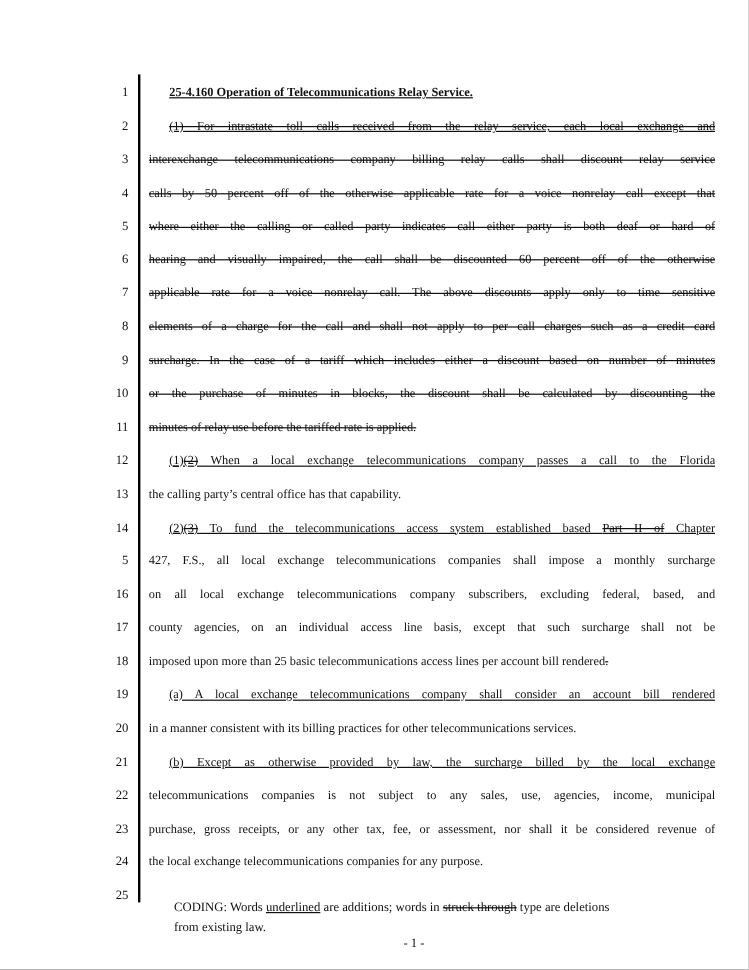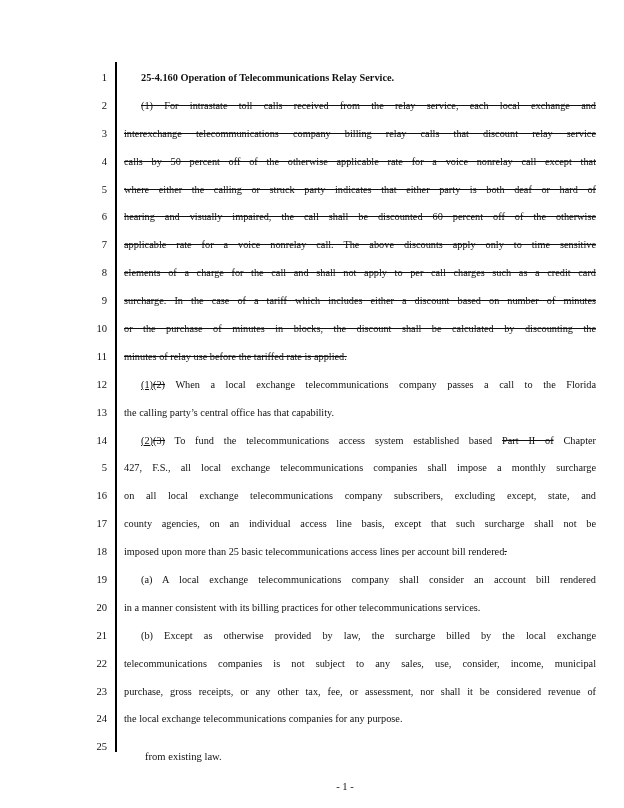--- a/index.html
+++ b/index.html
@@ -16,21 +16,21 @@
     position:absolute;left:62px;top:64px;width:45px;
     text-align:right;font-size:10.6px;
   }
   .textcol{
     position:absolute;left:124px;top:64px;width:472px;
     font-size:10.3px;
   }
   .row{height:27.9px;line-height:27.9px;white-space:nowrap;}
   .textcol .row{white-space:nowrap;}
   .textcol .row.just{white-space:normal;text-align:justify;text-align-last:justify;overflow:hidden;}
-  .row.ind{text-indent:17px;}
+  .row.ind{text-indent:17px;text-decoration:underline;}
   .vrule{
     position:absolute;left:115px;top:62px;width:1.5px;height:690px;
     background:#000;
   }
   .s-n{}
   .s-bold{font-weight:bold;}
   .s-strike{text-decoration:line-through;}
   .s-u{text-decoration:underline;}
   .footer{
     position:absolute;left:145px;top:748px;width:380px;
@@ -69,40 +69,41 @@
       <div class="row">20</div>
       <div class="row">21</div>
       <div class="row">22</div>
       <div class="row">23</div>
       <div class="row">24</div>
       <div class="row">25</div>
     </div>
   <div class="textcol">
       <div class="row ind"><span class="s-bold">25-4.160 Operation of Telecommunications Relay Service.</span></div>
       <div class="row just ind"><span class="s-strike">(1) For intrastate toll calls received from the relay service, each local exchange and</span></div>
-      <div class="row just"><span class="s-strike">interexchange telecommunications company billing relay calls that discount relay service</span></div>
+      <div class="row just"><span class="s-strike">interexchange telecommunications company billing relay calls shall discount relay service</span></div>
       <div class="row just"><span class="s-strike">calls by 50 percent off of the otherwise applicable rate for a voice nonrelay call except that</span></div>
-      <div class="row just"><span class="s-strike">where either the calling or struck party indicates that either party is both deaf or hard of</span></div>
+      <div class="row just"><span class="s-strike">where either the calling or called party indicates call either party is both deaf or hard of</span></div>
       <div class="row just"><span class="s-strike">hearing and visually impaired, the call shall be discounted 60 percent off of the otherwise</span></div>
       <div class="row just"><span class="s-strike">applicable rate for a voice nonrelay call. The above discounts apply only to time sensitive</span></div>
       <div class="row just"><span class="s-strike">elements of a charge for the call and shall not apply to per call charges such as a credit card</span></div>
       <div class="row just"><span class="s-strike">surcharge. In the case of a tariff which includes either a discount based on number of minutes</span></div>
       <div class="row just"><span class="s-strike">or the purchase of minutes in blocks, the discount shall be calculated by discounting the</span></div>
       <div class="row"><span class="s-strike">minutes of relay use before the tariffed rate is applied.</span></div>
       <div class="row just ind"><span class="s-u">(1)</span><span class="s-strike">(2)</span><span class="s-n"> When a local exchange telecommunications company passes a call to the Florida</span></div>
       <div class="row"><span class="s-n">the calling party’s central office has that capability.</span></div>
       <div class="row just ind"><span class="s-u">(2)</span><span class="s-strike">(3)</span><span class="s-n"> To fund the telecommunications access system established based </span><span class="s-strike">Part II of</span><span class="s-n"> Chapter</span></div>
       <div class="row just"><span class="s-n">427, F.S., all local exchange telecommunications companies shall impose a monthly surcharge</span></div>
-      <div class="row just"><span class="s-n">on all local exchange telecommunications company subscribers, excluding except, state, and</span></div>
+      <div class="row just"><span class="s-n">on all local exchange telecommunications company subscribers, excluding federal, based, and</span></div>
       <div class="row just"><span class="s-n">county agencies, on an individual access line basis, except that such surcharge shall not be</span></div>
       <div class="row"><span class="s-n">imposed upon more than 25 basic telecommunications access lines per account bill rendered</span><span class="s-strike">.</span></div>
       <div class="row just ind"><span class="s-n">(a) A local exchange telecommunications company shall consider an account bill rendered</span></div>
       <div class="row"><span class="s-n">in a manner consistent with its billing practices for other telecommunications services.</span></div>
       <div class="row just ind"><span class="s-n">(b) Except as otherwise provided by law, the surcharge billed by the local exchange</span></div>
-      <div class="row just"><span class="s-n">telecommunications companies is not subject to any sales, use, consider, income, municipal</span></div>
+      <div class="row just"><span class="s-n">telecommunications companies is not subject to any sales, use, agencies, income, municipal</span></div>
       <div class="row just"><span class="s-n">purchase, gross receipts, or any other tax, fee, or assessment, nor shall it be considered revenue of</span></div>
       <div class="row"><span class="s-n">the local exchange telecommunications companies for any purpose.</span></div>
     </div>
   <div class="footer">
+      <div><span class="s-n">CODING: Words </span><span class="s-u">underlined</span><span class="s-n"> are additions; words in </span><span class="s-strike">struck through</span><span class="s-n"> type are deletions</span></div>
       <div><span class="s-n">from existing law.</span></div>
     </div>
   <div class="pagenum">- 1 -</div>
 </div>
 
 </body></html>

